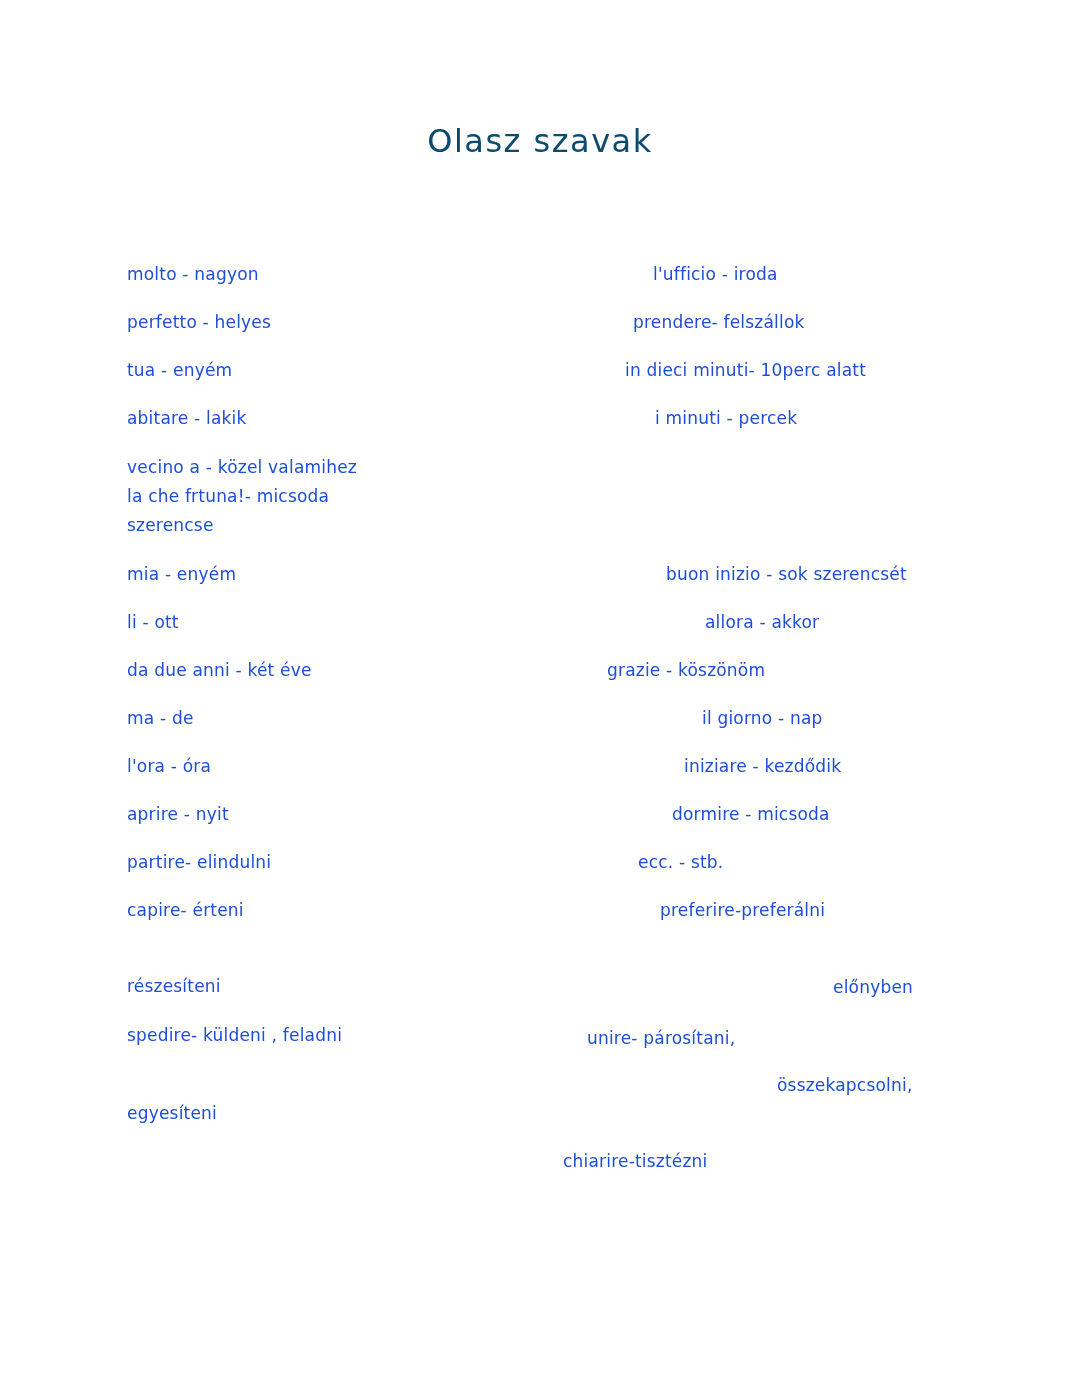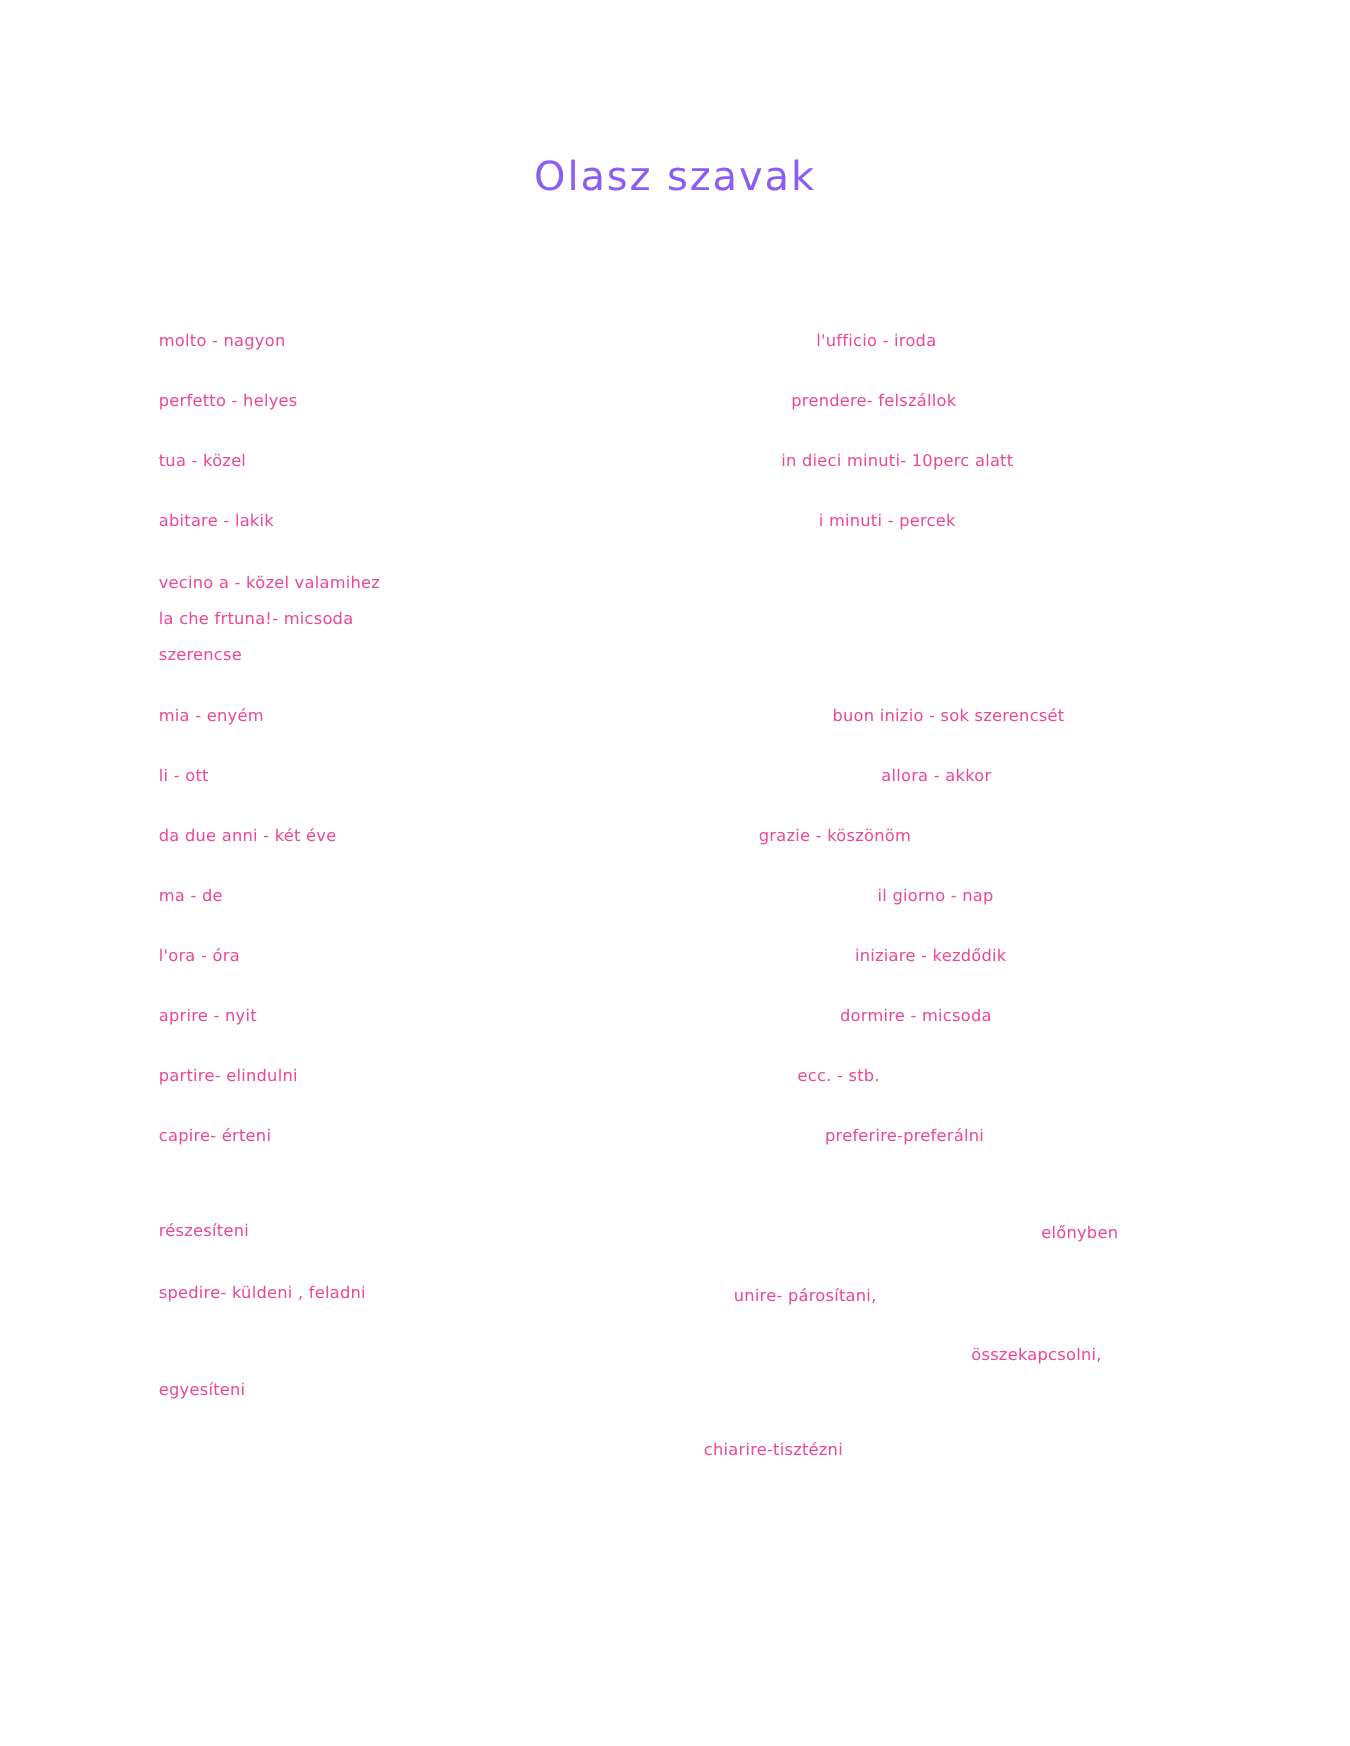--- a/index.html
+++ b/index.html
@@ -19,45 +19,45 @@
   .title {
     position: absolute;
     left: 0;
     right: 0;
     top: 122px;
     margin: 0;
     text-align: center;
     font-size: 32px;
     font-weight: 400;
     letter-spacing: 1.5px;
-    color: #8b5cf6;
+    color: #0c4a6e;
   }
   .ln {
     position: absolute;
-    font-size: 13px;
+    font-size: 17px;
     line-height: 28px;
     white-space: pre;
     letter-spacing: 0.2px;
-    color: #ec4899;
+    color: #1d4ed8;
   }
 </style>
 </head>
 <body>
 
 <div class="page">
 
   <h1 class="title">Olasz szavak</h1>
 
   <span class="ln" style="left:127px; top:260px">molto - nagyon</span>
   <span class="ln" style="left:653px; top:260px">l'ufficio - iroda</span>
 
   <span class="ln" style="left:127px; top:308px">perfetto - helyes</span>
   <span class="ln" style="left:633px; top:308px">prendere- felszállok</span>
 
-  <span class="ln" style="left:127px; top:356px">tua - közel</span>
+  <span class="ln" style="left:127px; top:356px">tua - enyém</span>
   <span class="ln" style="left:625px; top:356px">in dieci minuti- 10perc alatt</span>
 
   <span class="ln" style="left:127px; top:404px">abitare - lakik</span>
   <span class="ln" style="left:655px; top:404px">i minuti - percek</span>
 
   <span class="ln" style="left:127px; top:482px">la che frtuna!- micsoda</span>
   <span class="ln" style="left:127px; top:453px">vecino a - közel valamihez</span>
   <span class="ln" style="left:127px; top:511px">szerencse</span>
 
   <span class="ln" style="left:127px; top:560px">mia - enyém</span>

